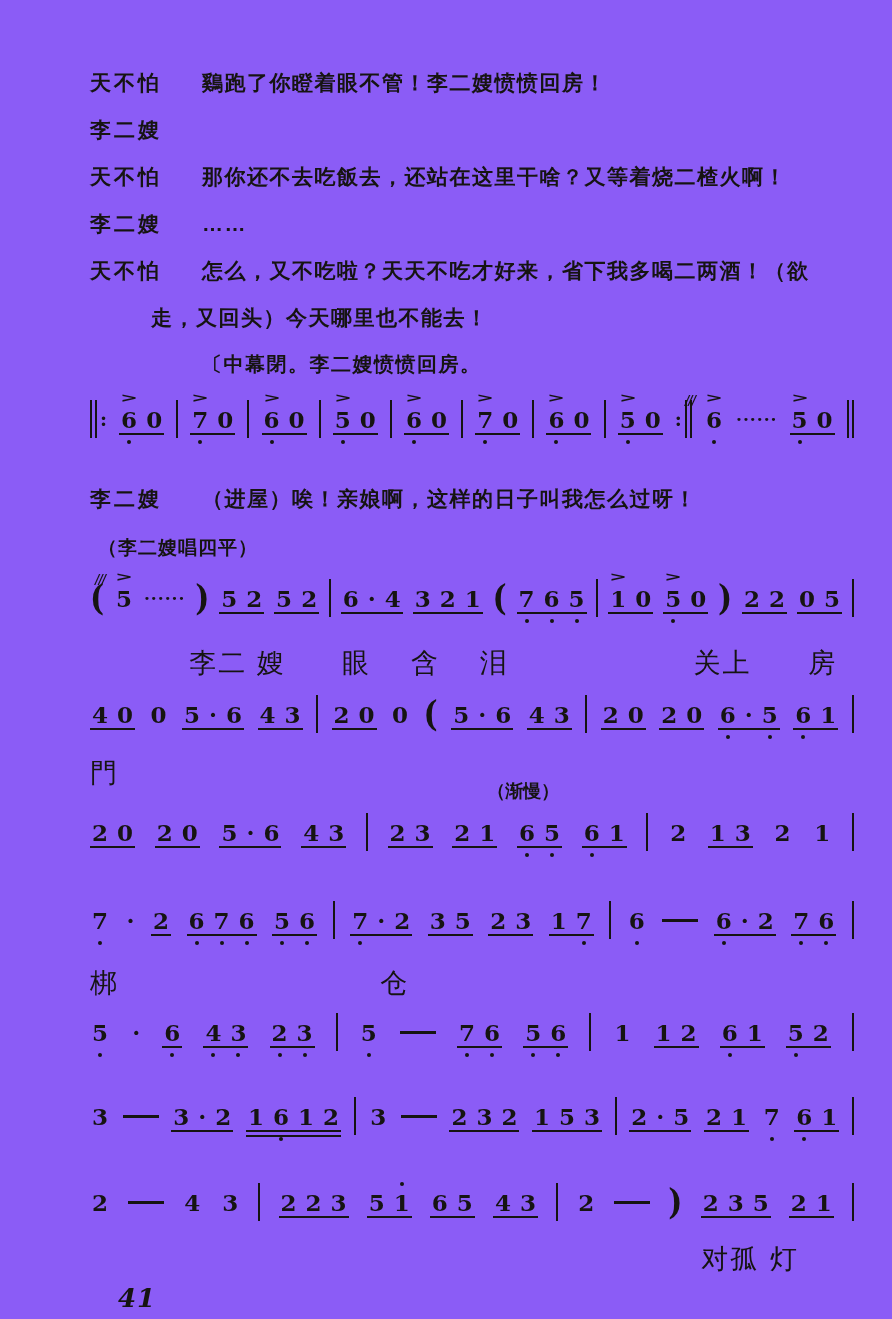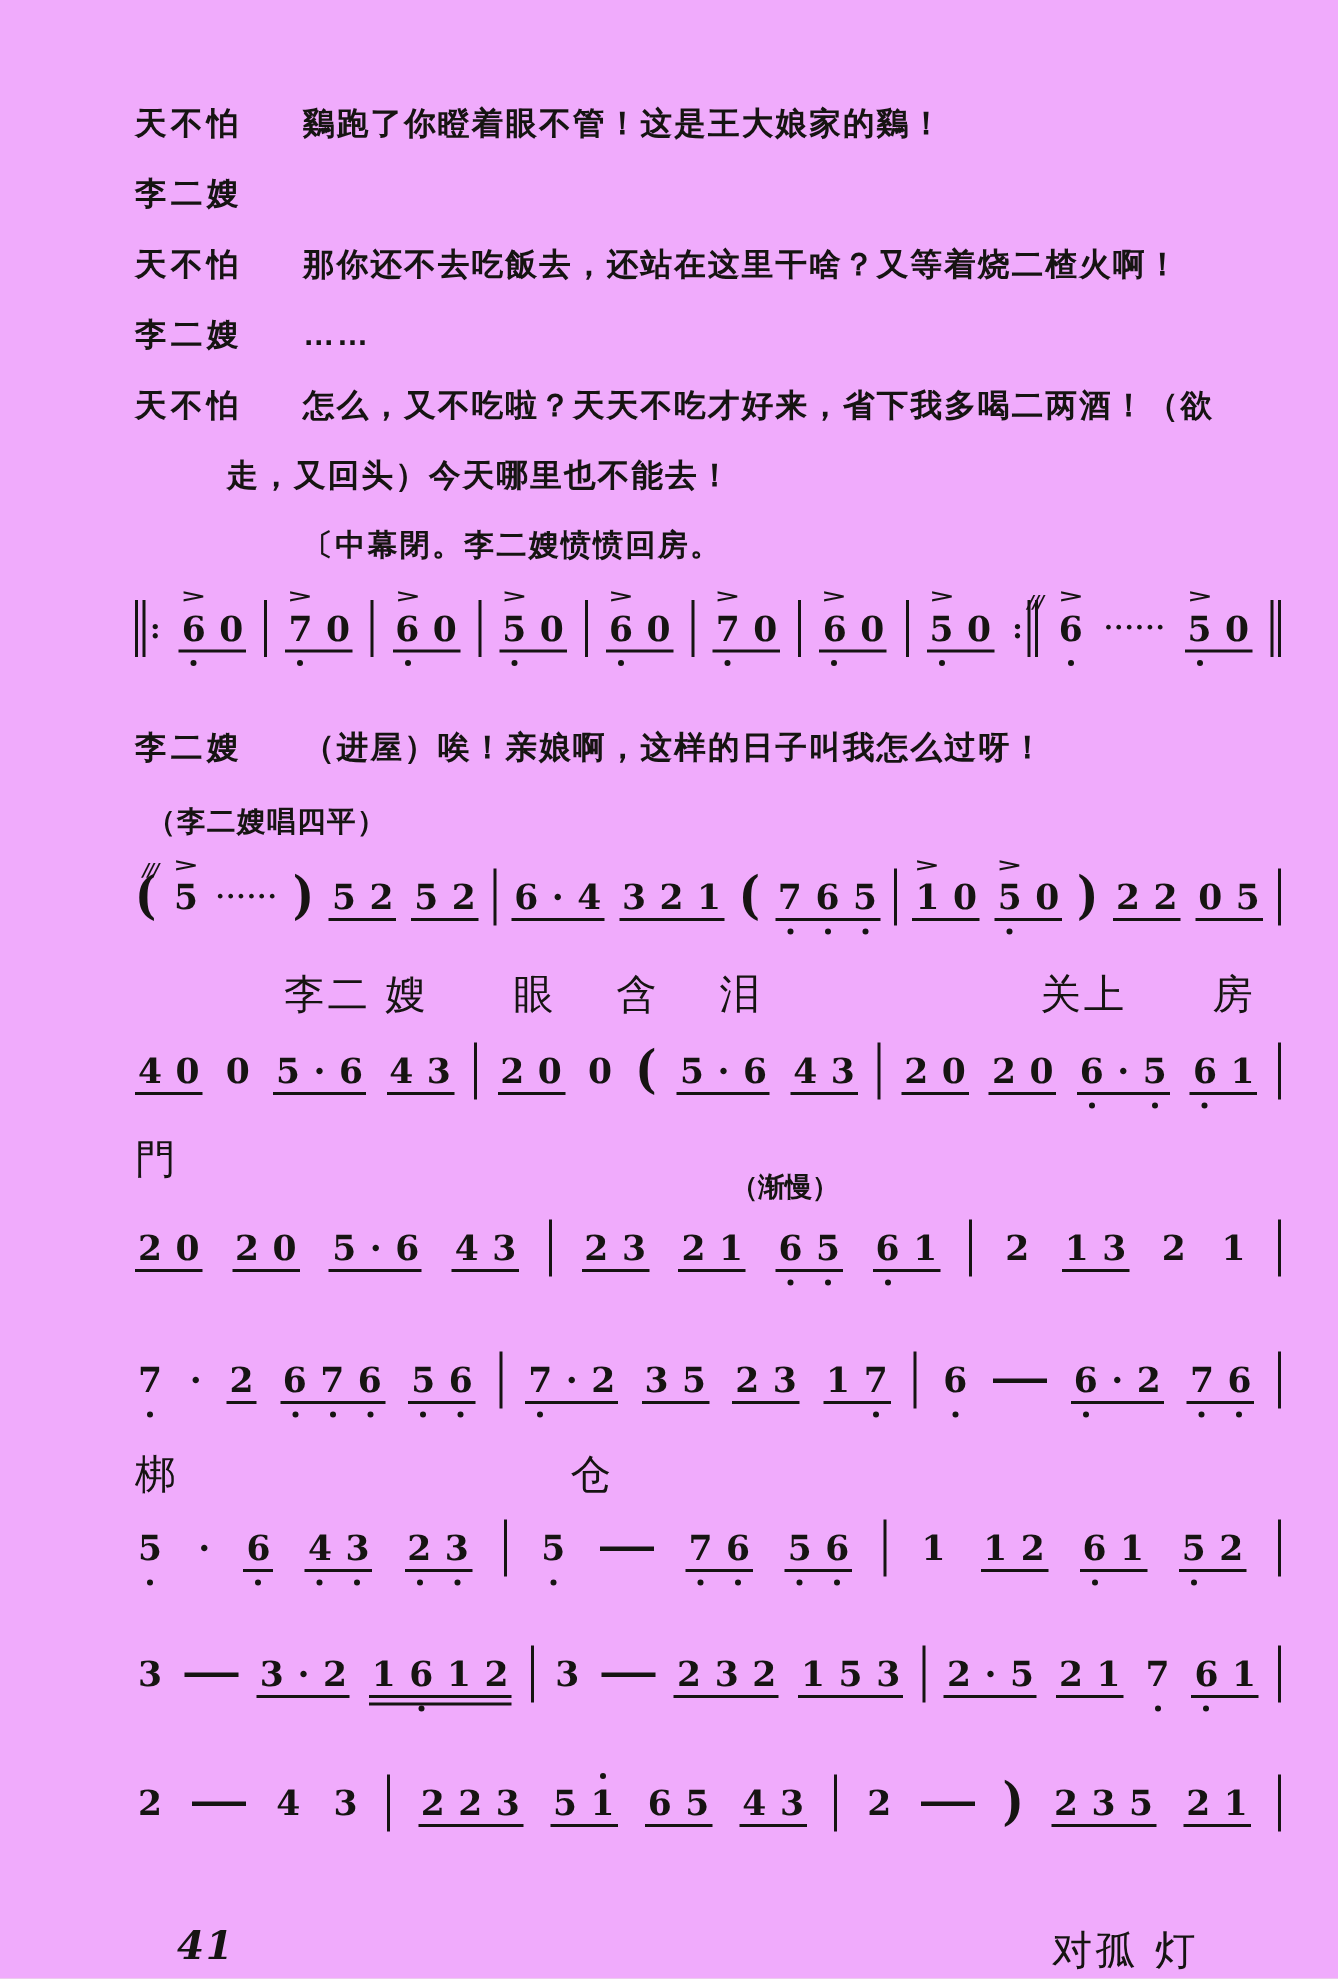--- a/index.html
+++ b/index.html
@@ -1,20 +1,20 @@
 <!DOCTYPE html>
 <html><head>
 <meta charset="utf-8">
 <style>
   html,body{margin:0;padding:0;background:#e9e7e2;}
   .page{
     position:relative;
     width:892px;height:1319px;
     margin:0 auto;
-    background:#f0abfc;
+    background:#8b5cf6;
     color:#161412;
     box-sizing:border-box;
     padding:72px 38px 0 90px;
     overflow:hidden;
     font-family:"Liberation Sans", sans-serif;
   }
   
   .drow{display:flex;align-items:flex-start;margin-bottom:26px;
         font-size:21px;font-weight:700;line-height:1;letter-spacing:1.5px;}
   .spk{width:92px;flex-shrink:0;margin-right:20px;letter-spacing:3px;}
@@ -46,34 +46,34 @@
   .prn{font-size:30px;font-weight:700;font-family:"DejaVu Serif", serif;line-height:1;transform:scaleY(1.15);}
   .cd{font-size:17px;font-weight:900;letter-spacing:1px;font-family:"DejaVu Serif", serif;}
   .lyr{position:absolute;font-size:27px;font-weight:400;letter-spacing:2px;white-space:nowrap;}
   
   #v1{height:116px;}  #v1 .lyr{top:70px;}
   #v2{height:88px;}   #v2 .lyr{top:64px;}
   #v3{height:62px;margin-bottom:26px;}
   #v4{height:112px;}  #v4 .lyr{top:68px;}
   #v5{height:60px;margin-bottom:24px;}
   #v6{height:60px;margin-bottom:26px;}
-  #v7{height:100px;}  #v7 .lyr{top:62px;margin-top:41px;}
+  #v7{height:100px;}  #v7 .lyr{top:62px;}
   #perc{height:70px;margin-top:4px;margin-bottom:22px;}
   .pageno{margin:4px 0 0 28px;font-family:"DejaVu Serif", serif;font-style:italic;
           font-weight:700;font-size:26px;letter-spacing:1px;}
 </style>
 </head>
 <body>
 
 <div class="page">
 
   <div>
     <div class="drow">
       <span class="spk">天不怕</span>
-      <span class="dtxt">鷄跑了你瞪着眼不管！这是王大娘家的鷄！</span>
+      <span class="dtxt">鷄跑了你瞪着眼不管！李二嫂愤愤回房！</span>
     </div>
     <div class="drow">
       <span class="spk">李二嫂</span>
     </div>
     <div class="drow">
       <span class="spk">天不怕</span>
       <span class="dtxt">那你还不去吃飯去，还站在这里干啥？又等着烧二楂火啊！</span>
     </div>
     <div class="drow">
       <span class="spk">李二嫂</span>

